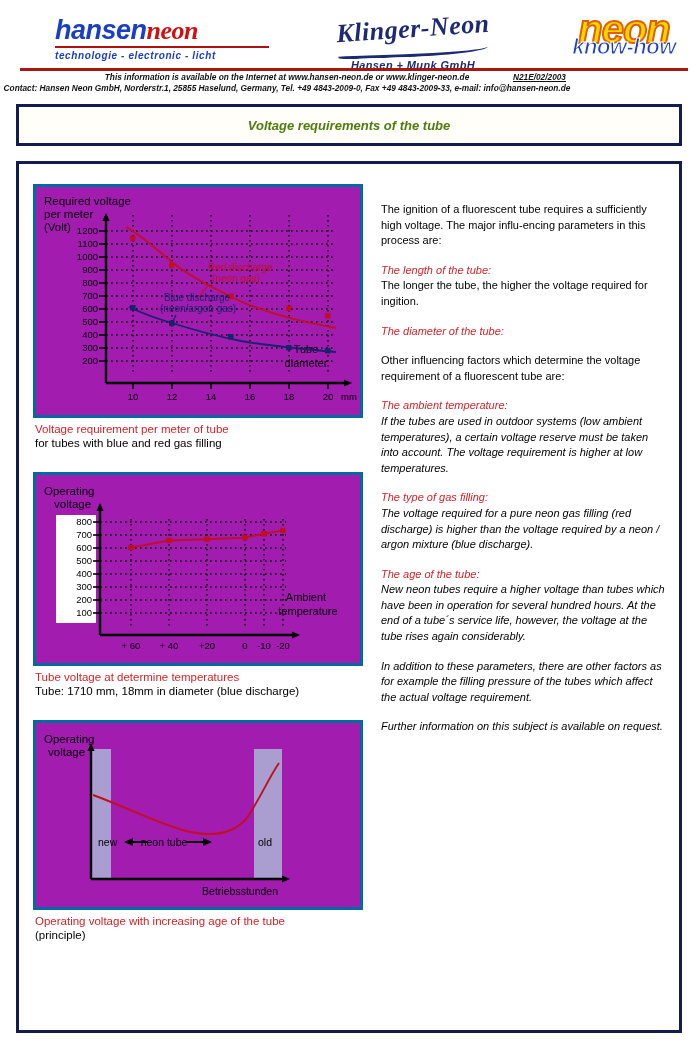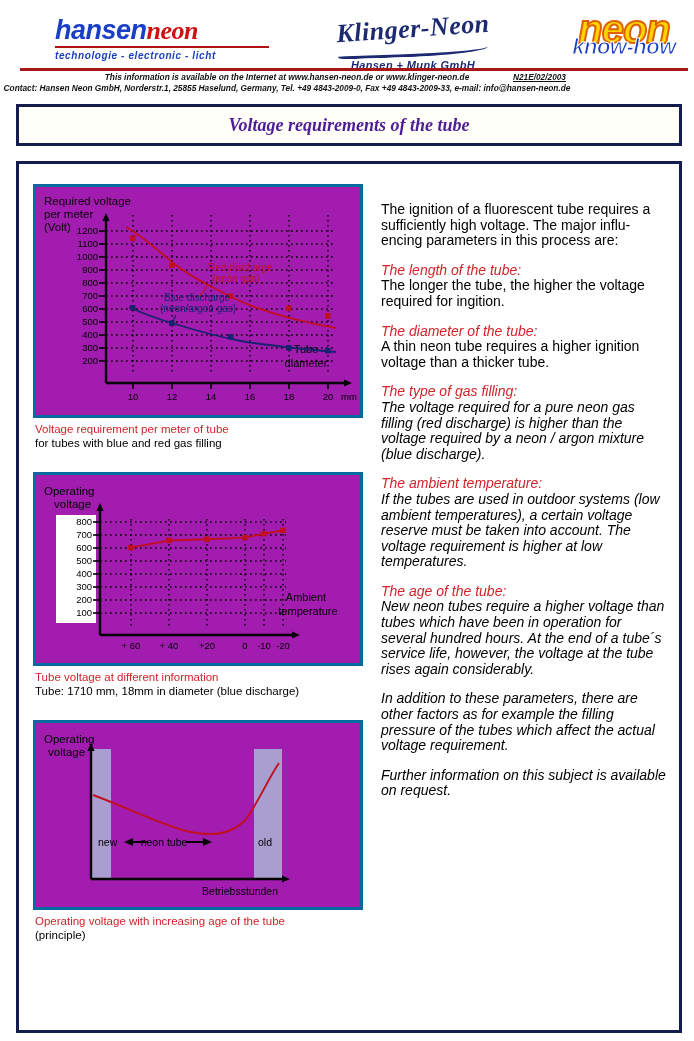--- a/index.html
+++ b/index.html
@@ -87,21 +87,21 @@
     position:absolute;right:8px;top:0;font-size:8.3px;font-style:italic;font-weight:bold;text-decoration:underline;
   }
 
   
   .titlebar{
     position:absolute;left:16px;top:104px;width:660px;height:36px;
     border:3px solid #141b4d; background:#fffef8;
     display:flex;align-items:center;justify-content:center;
   }
   .titlebar span{
-    font-size:18px;font-weight:bold;font-style:italic;color:#4c1d95;font-family:Liberation Serif, serif;
+    font-size:13px;font-weight:bold;font-style:italic;color:#4d7c0f;
   }
 
   
   .mainpanel{
     position:absolute;left:16px;top:161px;width:660px;height:866px;
     border:3px solid #141b4d;background:#ffffff;
   }
 
   
   .figcol{position:absolute;left:14px;top:20px;width:330px;}
@@ -115,21 +115,21 @@
 
   .fig1{height:228px;}
   .fig2{height:188px;}
   .fig3{height:184px;}
 
   svg{display:block;}
 
   
   .textcol{
     position:absolute;left:362px;top:38px;width:286px;
-    font-size:14px;line-height:15.6px;color:#000;
+    font-size:11px;line-height:15.6px;color:#000;
   }
   .textcol p{margin:0 0 14px 0;}
   .textcol .hd{color:#d2232a;font-style:italic;}
   .textcol .ital{font-style:italic;}
   .textcol .hd-ital{color:#d2232a;font-style:italic;}
 </style>
 </head>
 <body>
 
 <div class="header">
@@ -368,21 +368,21 @@
           <rect x="92.2" y="69.8" width="5.5" height="5.5"></rect>
           <rect x="130.2" y="62.7" width="5.5" height="5.5"></rect>
           <rect x="168.2" y="61.4" width="5.5" height="5.5"></rect>
           <rect x="206.2" y="59.8" width="5.5" height="5.5"></rect>
           <rect x="225.2" y="55.9" width="5.5" height="5.5"></rect>
           <rect x="244.2" y="52.6" width="5.5" height="5.5"></rect>
         </g>
       </svg>
     </div>
     <div class="caption">
-      <span class="cap-red">Tube voltage at different information</span>
+      <span class="cap-red">Tube voltage at determine temperatures</span>
       <span class="cap-blk">Tube: 1710 mm, 18mm in diameter (blue discharge)</span>
     </div>
 
     <div style="height:22px"></div>
 
     <div class="figbox fig3">
       <svg width="324" height="178" viewBox="0 0 324 178">
         <text x="8" y="20" font-family="Liberation Sans, sans-serif" font-size="11.5" fill="#000">Operating</text>
         <text x="12" y="33" font-family="Liberation Sans, sans-serif" font-size="11.5" fill="#000">voltage</text>
 
@@ -417,35 +417,35 @@
   <div class="textcol">
     <p>The ignition of a fluorescent tube requires a sufficiently high voltage. The major influ-encing parameters in this process are:</p>
 
     <p>
       <span class="hd">The length of the tube:</span><br>
       <span>The longer the tube, the higher the voltage required for ingition.</span>
     </p>
 
     <p>
       <span class="hd">The diameter of the tube:</span><br>
-      <span>A thin neon tube requires a higher ignition voltage than a thicker tube.</span>
     </p>
 
+    <p>Other influencing factors which determine the voltage requirement of a fluorescent tube are:</p>
+
+    <p>
+      <span class="hd-ital">The ambient temperature:</span><br>
+      <span class="ital">If the tubes are used in outdoor systems (low ambient temperatures), a certain voltage reserve must be taken into account. The voltage requirement is higher at low temperatures.</span>
+    </p>
 
     <p>
       <span class="hd-ital">The type of gas filling:</span><br>
       <span class="ital">The voltage required for a pure neon gas filling (red discharge) is higher than the voltage required by a neon / argon mixture (blue discharge).</span>
     </p>
 
     <p>
-      <span class="hd-ital">The ambient temperature:</span><br>
-      <span class="ital">If the tubes are used in outdoor systems (low ambient temperatures), a certain voltage reserve must be taken into account. The voltage requirement is higher at low temperatures.</span>
-    </p>
-
-    <p>
       <span class="hd-ital">The age of the tube:</span><br>
       <span class="ital">New neon tubes require a higher voltage than tubes which have been in operation for several hundred hours. At the end of a tube´s service life, however, the voltage at the tube rises again considerably.</span>
     </p>
 
     <p class="ital">In addition to these parameters, there are other factors as for example the filling pressure of the tubes which affect the actual voltage requirement.</p>
 
     <p class="ital">Further information on this subject is available on request.</p>
   </div>
 
 </div>

